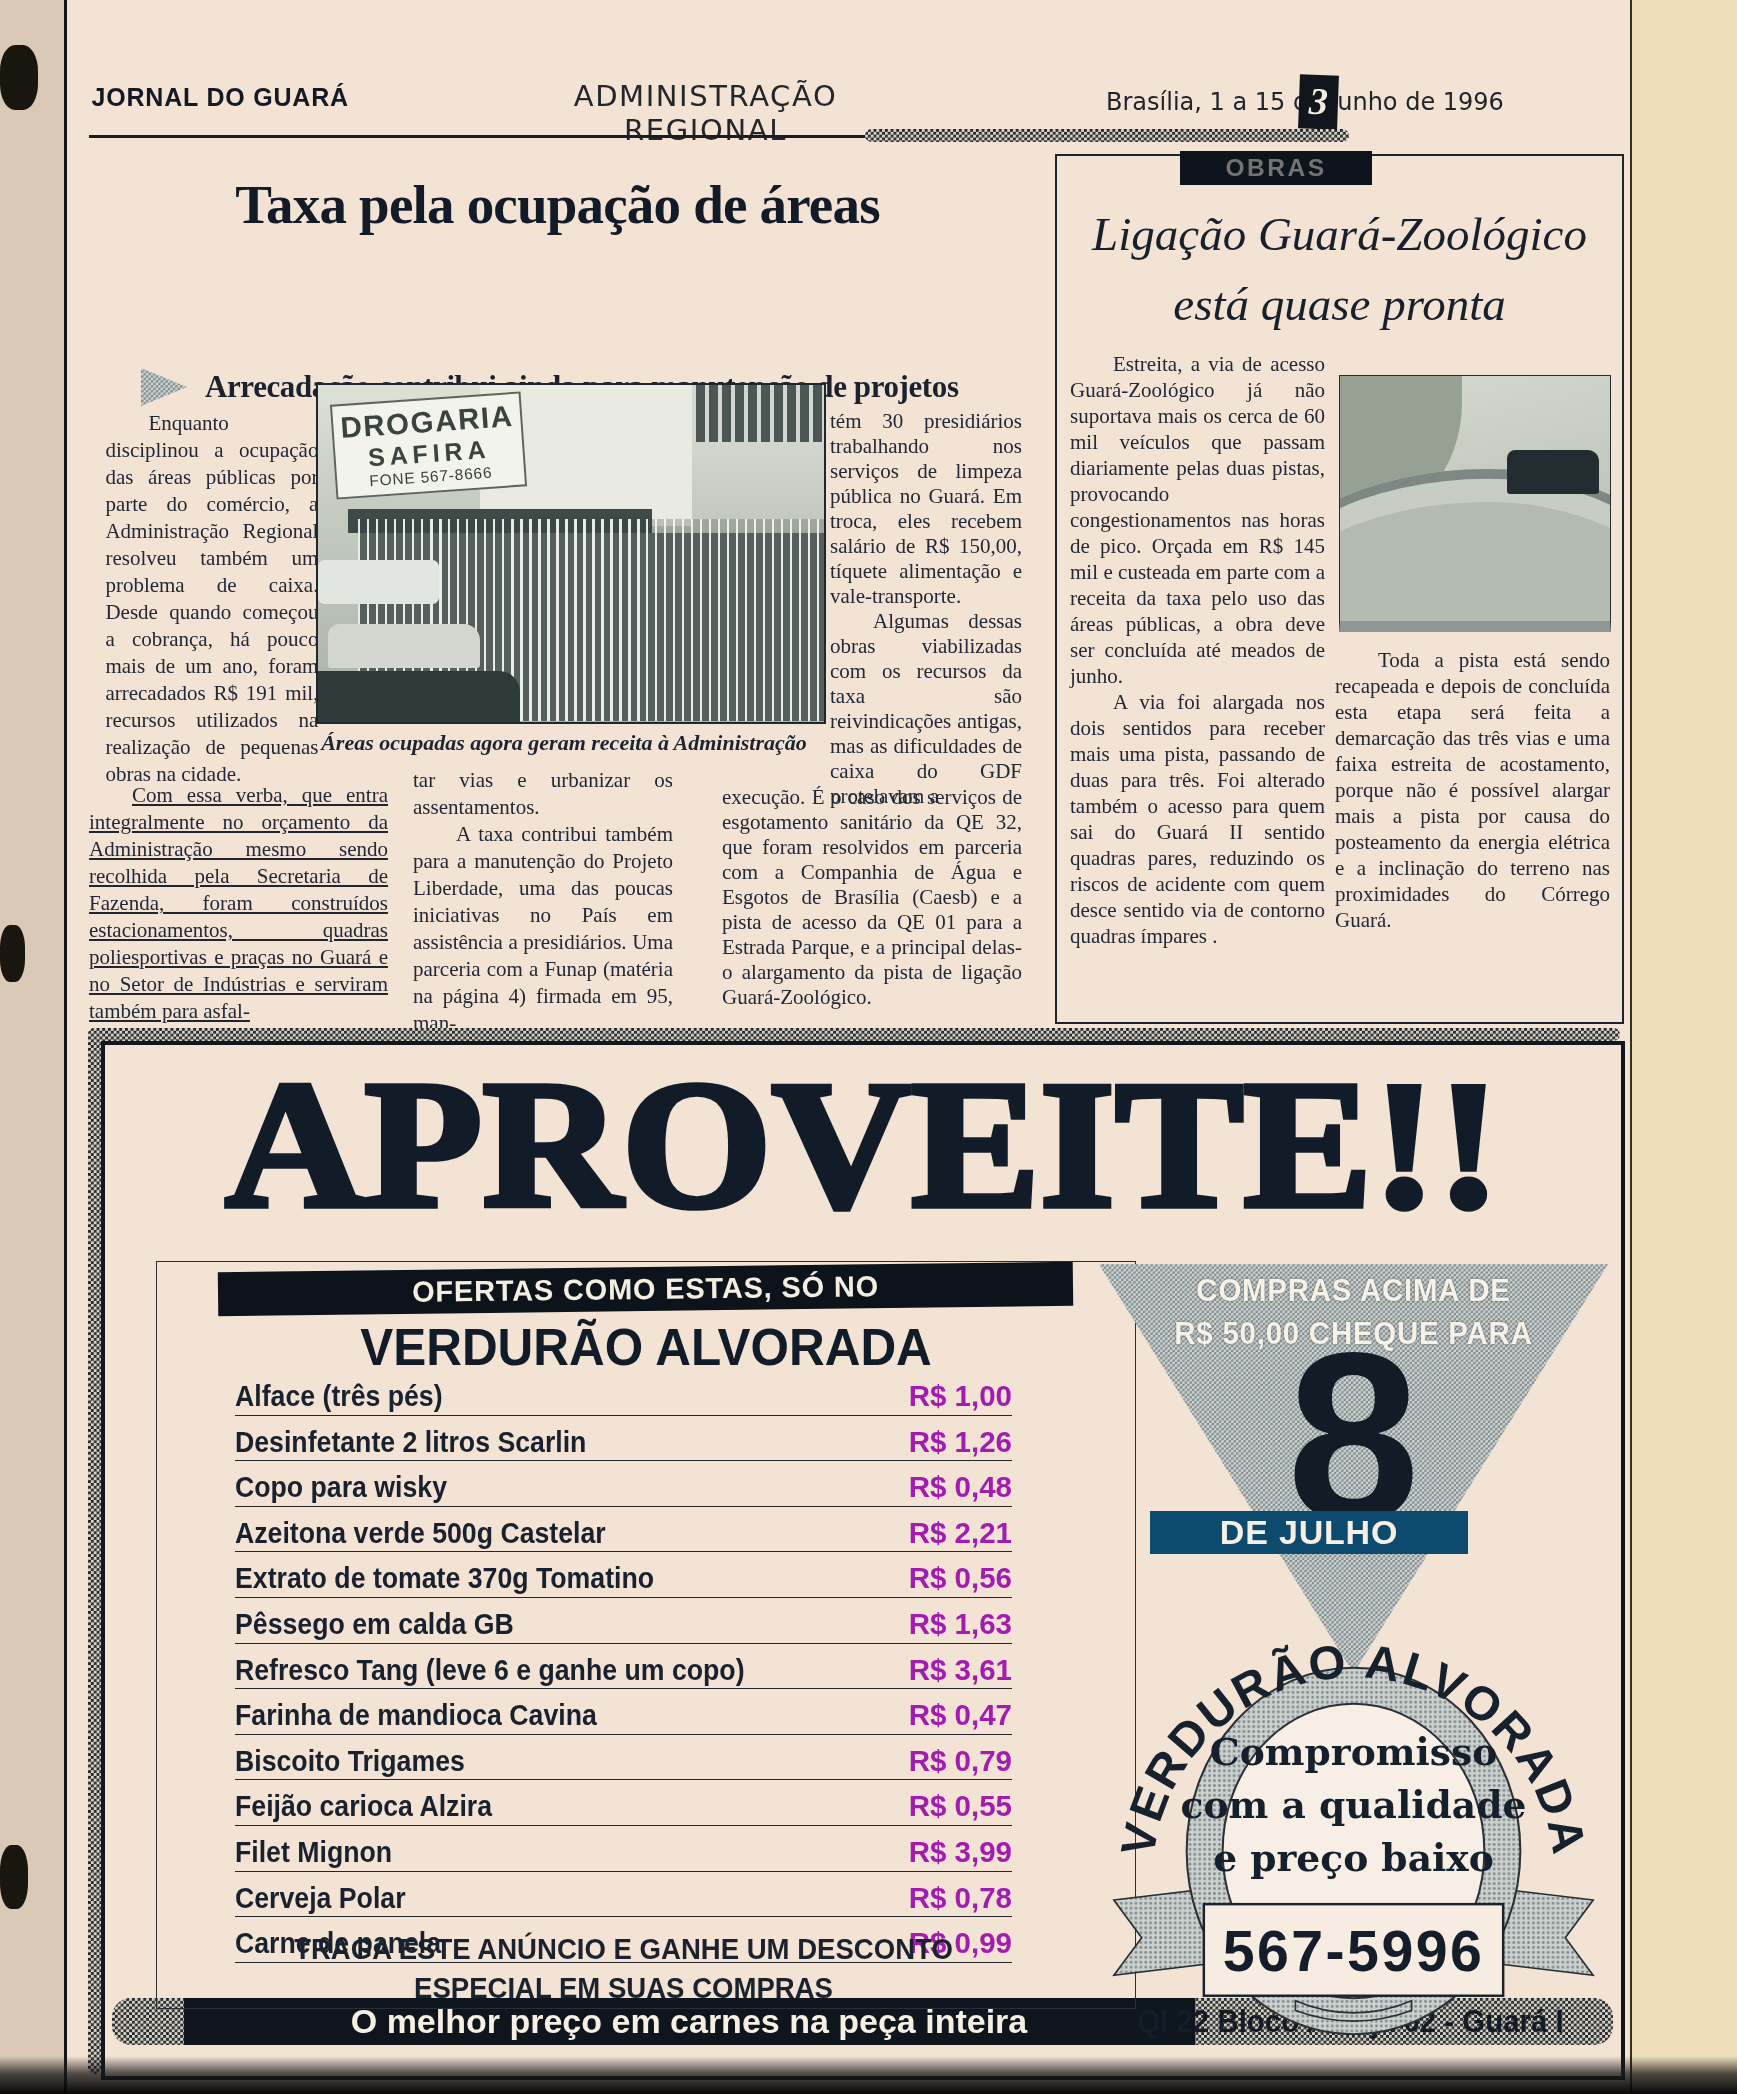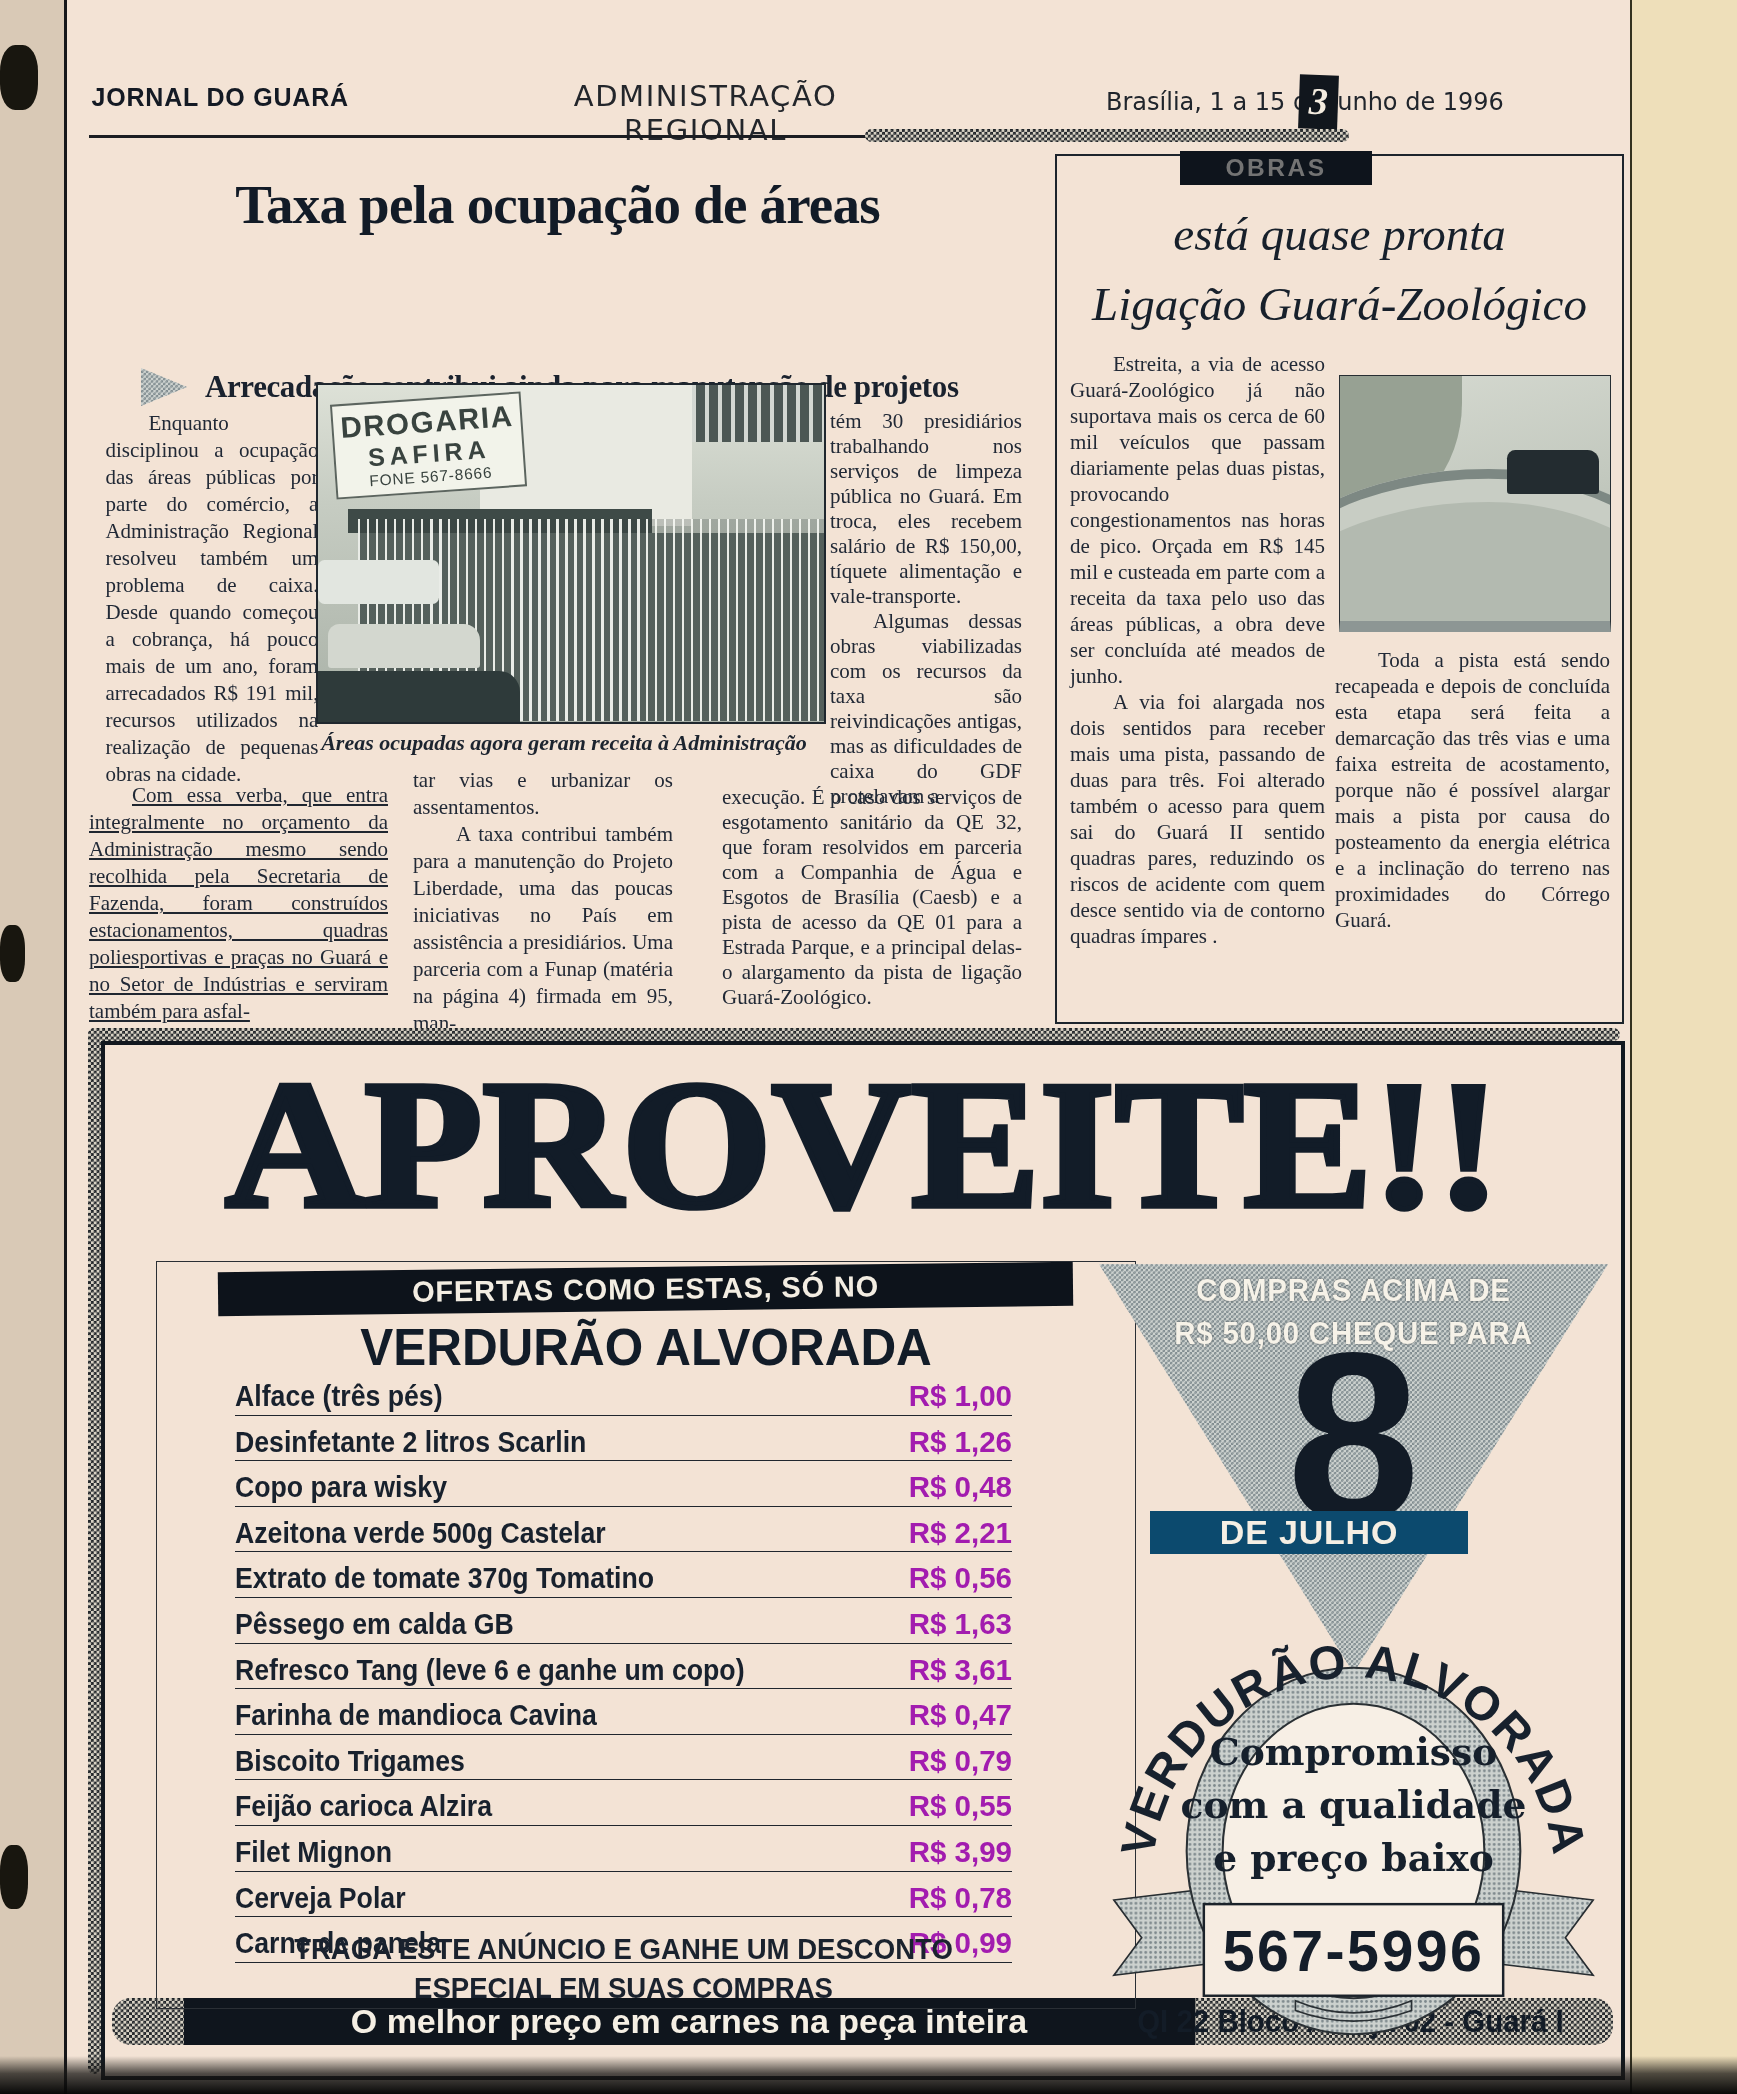--- a/index.html
+++ b/index.html
@@ -190,22 +190,22 @@
     </div>
 
     <div class="abs b-col3b">
       <p>execução. É o caso dos serviços de esgotamento sanitário da QE 32, que foram resolvidos em parceria com a Companhia de Água e Esgotos de Brasília (Caesb) e a pista de acesso da QE 01 para a Estrada Parque, e a principal delas- o alargamento da pista de ligação Guará-Zoológico.</p>
     </div>
   </div>
 
   <div class="abs obras-box">
     <div class="abs obras-kicker">OBRAS</div>
     <div class="abs obras-headline">
+      <div>Ligação Guará-Zoológico</div>
       <div>está quase pronta</div>
-      <div>Ligação Guará-Zoológico</div>
     </div>
     <div class="abs o-col1">
       <p class="indent">Estreita, a via de acesso Guará-Zoológico já não suportava mais os cerca de 60 mil veículos que passam diariamente pelas duas pistas, provocando congestionamentos nas horas de pico. Orçada em R$ 145 mil e custeada em parte com a receita da taxa pelo uso das áreas públicas, a obra deve ser concluída até meados de junho.</p>
       <p class="indent">A via foi alargada nos dois sentidos para receber mais uma pista, passando de duas para três. Foi alterado também o acesso para quem sai do Guará II sentido quadras pares, reduzindo os riscos de acidente com quem desce sentido via de contorno quadras ímpares .</p>
     </div>
     <div class="abs o-photo">
       <div class="abs ph2-grass"></div>
       <div class="abs ph2-road"></div>
       <div class="abs ph2-car"></div>
     </div>

